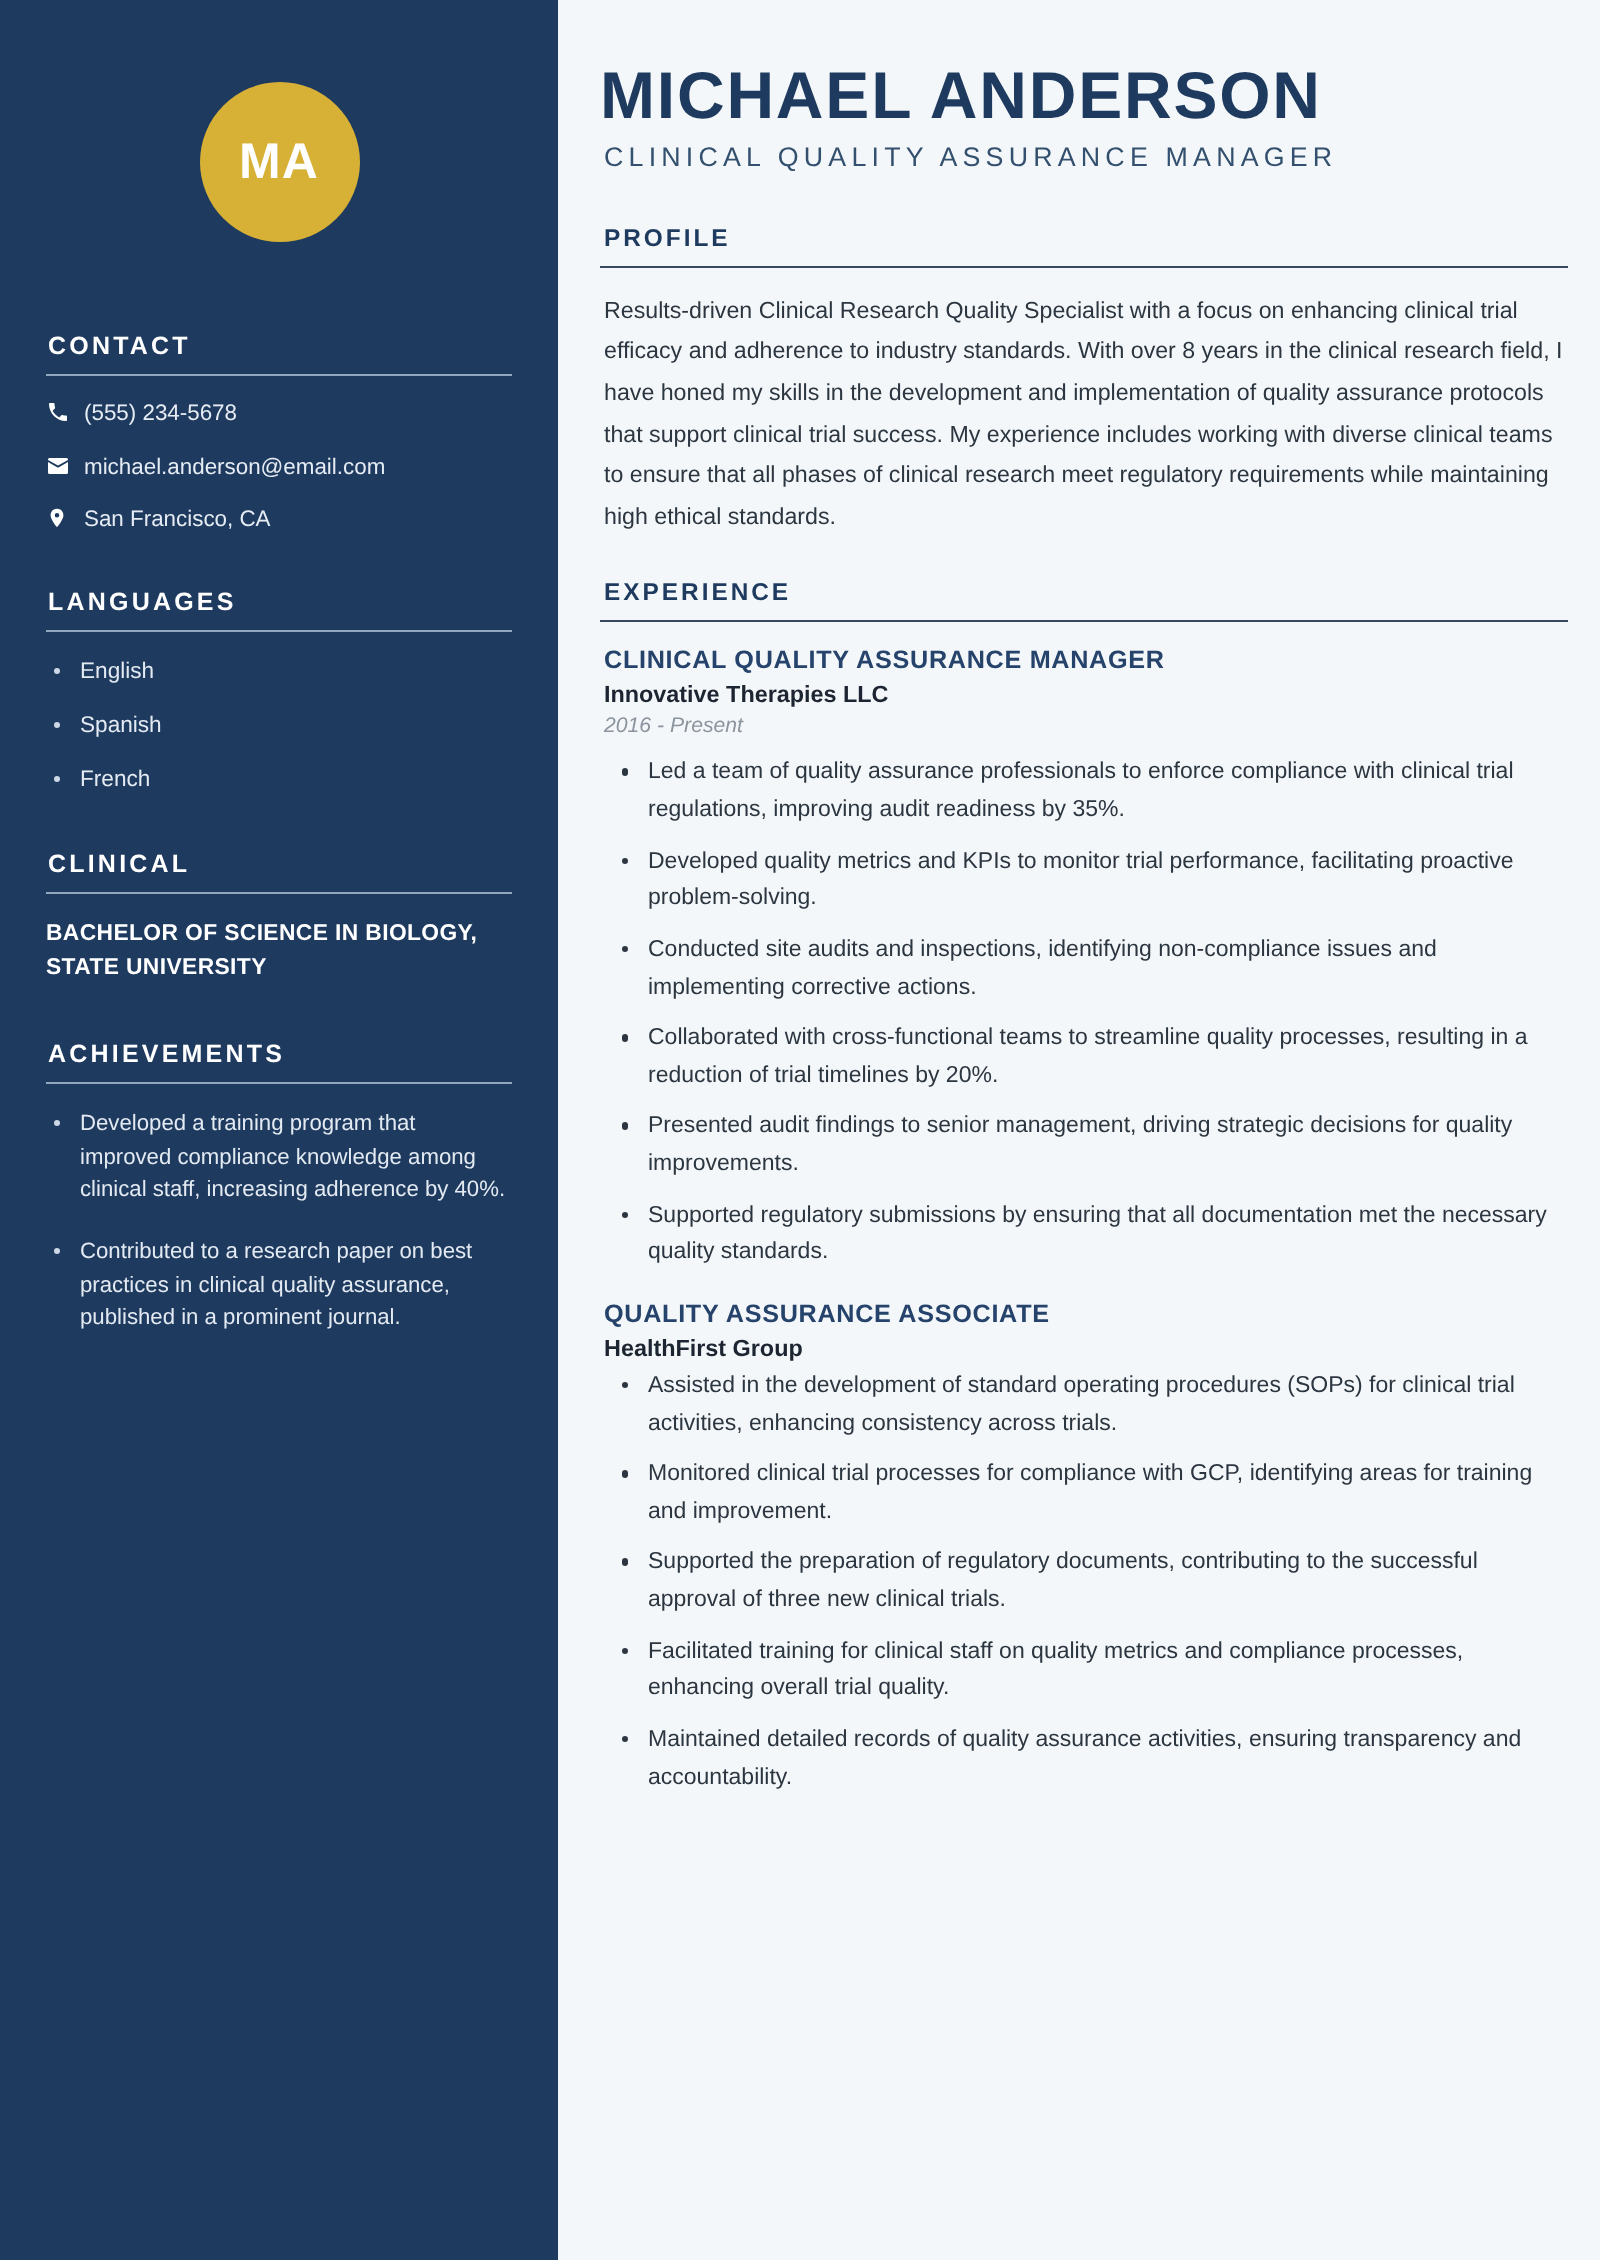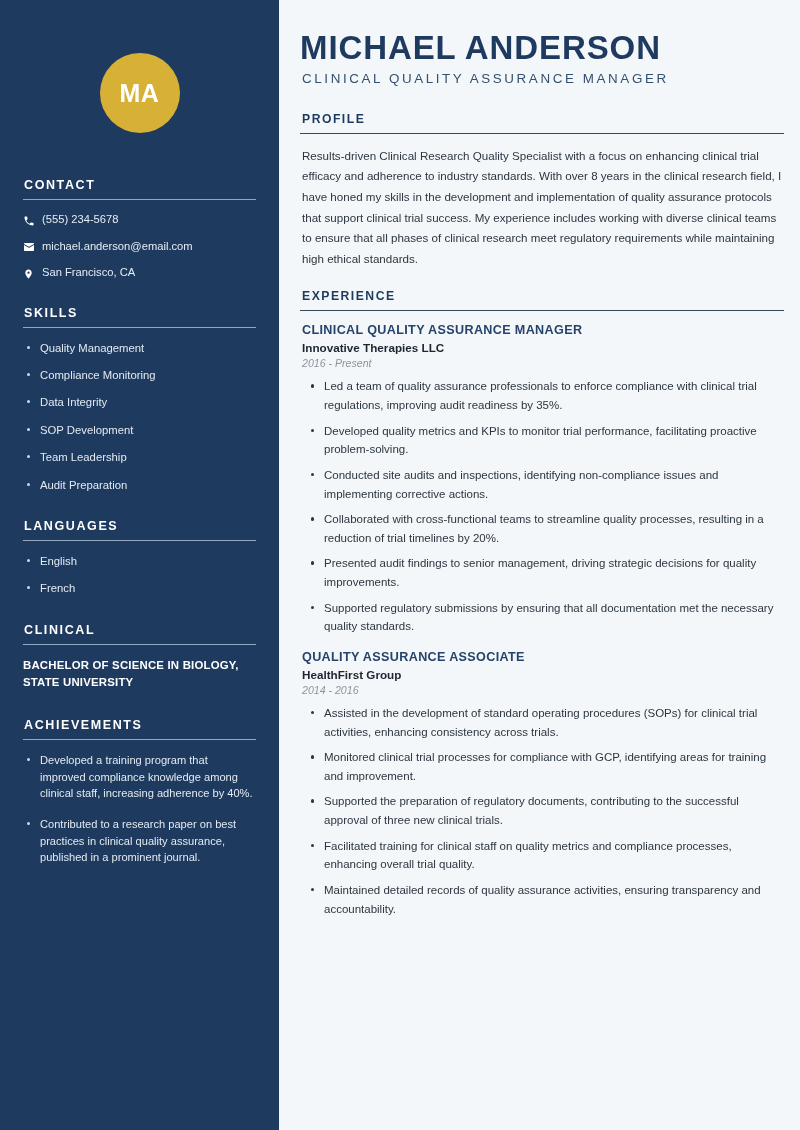--- a/index.html
+++ b/index.html
@@ -23,21 +23,21 @@
     box-sizing: border-box;
   }
 
   
   .sidebar {
     width: 279px;
     min-width: 279px;
     background: #1e3a5f;
     color: #ffffff;
     box-sizing: border-box;
-    padding: 12px 23px;
+    padding: 0 23px;
     position: relative;
   }
   .avatar-wrap {
     display: flex;
     justify-content: center;
     padding-top: 41px;
   }
   .avatar {
     width: 80px;
     height: 80px;
@@ -63,21 +63,21 @@
     margin: 0 0 7px 1px;
   }
   .side-rule {
     height: 1px;
     background: #93a7bf;
     margin-bottom: 12px;
   }
 
   .contact-row {
     display: flex;
-    align-items: flex-end;
+    align-items: flex-start;
     margin-bottom: 12px;
     font-size: 11.2px;
     color: #e6ecf3;
   }
   .contact-row .ico {
     width: 19px;
     min-width: 19px;
     display: inline-flex;
     align-items: center;
     justify-content: flex-start;
@@ -247,38 +247,27 @@
       <div class="contact-row">
         <span class="ico">
           <svg width="11" height="12" viewBox="0 0 24 24" fill="#ffffff">
               <path d="M12 2C8.1 2 5 5.1 5 9c0 5.2 7 13 7 13s7-7.8 7-13c0-3.9-3.1-7-7-7zm0 9.5A2.5 2.5 0 1 1 12 6.5a2.5 2.5 0 0 1 0 5z"></path>
             </svg>
         </span>
         <span class="contact-text">San Francisco, CA</span>
       </div>
     </section>
 
-    <section class="side-section">
-      <h2 class="side-heading">SKILLS</h2>
-      <div class="side-rule"></div>
-      <ul class="side-list">
-        <li>Quality Management</li>
-        <li>Compliance Monitoring</li>
-        <li>Data Integrity</li>
-        <li>SOP Development</li>
-        <li>Team Leadership</li>
-        <li>Audit Preparation</li>
-      </ul>
-    </section>
 
     <section class="side-section">
       <h2 class="side-heading">LANGUAGES</h2>
       <div class="side-rule"></div>
       <ul class="side-list">
         <li>English</li>
+        <li>Spanish</li>
         <li>French</li>
       </ul>
     </section>
 
     <section class="side-section">
       <h2 class="side-heading">CLINICAL</h2>
       <div class="side-rule"></div>
       <div class="edu-entry">BACHELOR OF SCIENCE IN BIOLOGY, STATE UNIVERSITY</div>
     </section>
 
@@ -318,21 +307,20 @@
           <li>Conducted site audits and inspections, identifying non-compliance issues and implementing corrective actions.</li>
           <li>Collaborated with cross-functional teams to streamline quality processes, resulting in a reduction of trial timelines by 20%.</li>
           <li>Presented audit findings to senior management, driving strategic decisions for quality improvements.</li>
           <li>Supported regulatory submissions by ensuring that all documentation met the necessary quality standards.</li>
         </ul>
       </div>
 
       <div class="job last">
         <div class="job-title">QUALITY ASSURANCE ASSOCIATE</div>
         <div class="job-company">HealthFirst Group</div>
-        <div class="job-dates">2014 - 2016</div>
         <ul class="job-bullets">
           <li>Assisted in the development of standard operating procedures (SOPs) for clinical trial activities, enhancing consistency across trials.</li>
           <li>Monitored clinical trial processes for compliance with GCP, identifying areas for training and improvement.</li>
           <li>Supported the preparation of regulatory documents, contributing to the successful approval of three new clinical trials.</li>
           <li>Facilitated training for clinical staff on quality metrics and compliance processes, enhancing overall trial quality.</li>
           <li>Maintained detailed records of quality assurance activities, ensuring transparency and accountability.</li>
         </ul>
       </div>
 
     </section>

